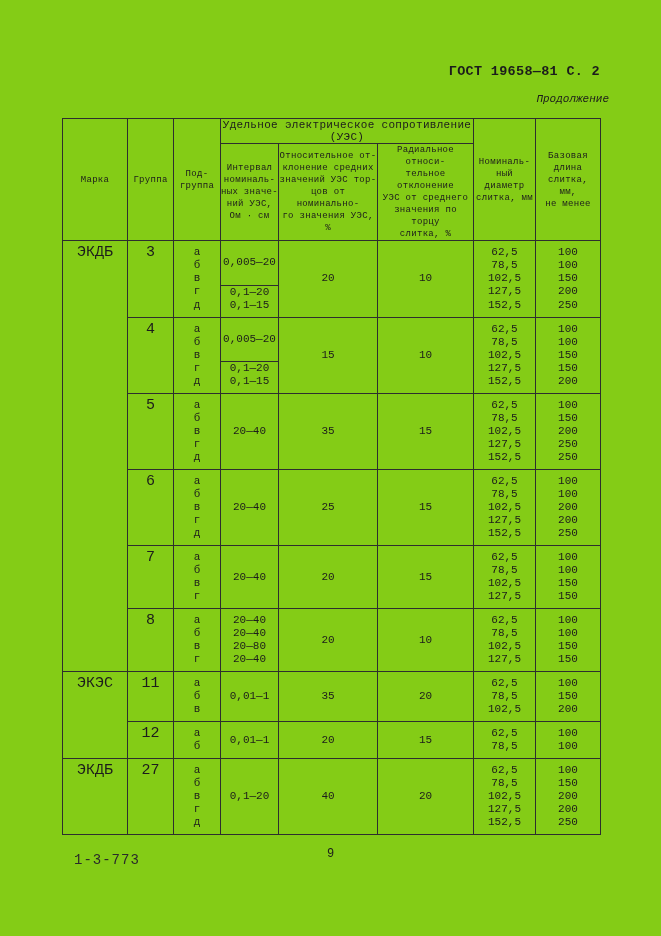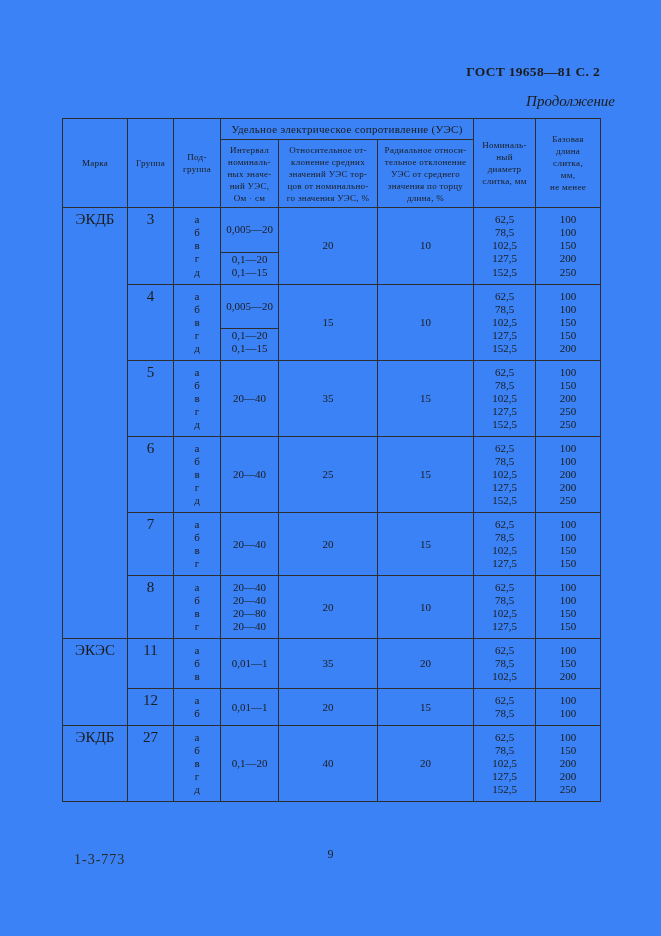--- a/index.html
+++ b/index.html
@@ -1,31 +1,31 @@
 <!DOCTYPE html>
 <html><head>
 <meta charset="utf-8">
 <style>
   html, body { margin: 0; padding: 0; background: #e8e8e8; }
   .doc {
     position: relative;
     width: 661px; height: 936px;
     margin: 0 auto;
-    background: #3b82f6;
-    font-family: Liberation Serif, serif;
+    background: #84cc16;
+    font-family: Liberation Mono, monospace;
     color: #1c1c1c;
     overflow: hidden;
   }
   .gost-ref {
     position: absolute; top: 64px; right: 61px;
     font-weight: bold; font-size: 13.5px; letter-spacing: 0.3px;
   }
   .continuation {
-    position: absolute; top: 93px; right: 46px;
-    font-style: italic; font-size: 15px;
+    position: absolute; top: 93px; right: 52px;
+    font-style: italic; font-size: 11px;
   }
   table.gost {
     position: absolute; left: 62px; top: 118px; width: 538px;
     border-collapse: collapse; table-layout: fixed;
     border: 1.5px solid #2e2e2e;
   }
   .gost th, .gost td {
     border-left: 1px solid #2e2e2e; border-right: 1px solid #2e2e2e;
     padding: 0; text-align: center; vertical-align: middle;
     font-weight: normal;
@@ -97,21 +97,21 @@
 Ом · см</th>
         <th>Относительное от-
 клонение средних
 значений УЭС тор-
 цов от номинально-
 го значения УЭС, %</th>
         <th>Радиальное относи-
 тельное отклонение
 УЭС от среднего
 значения по торцу
-длина, %</th>
+слитка, %</th>
       </tr>
     </thead>
     <tbody>
         <tr>
           <td class="marka bt" rowspan="28">ЭКДБ</td>
           <td class="gruppa bt" rowspan="5">3</td>
           <td class="sub bt pt">а</td>
           <td class="ival mid bt" rowspan="3">0,005—20</td>
           <td class="mid bt" rowspan="5">20</td>
           <td class="mid bt" rowspan="5">10</td>

